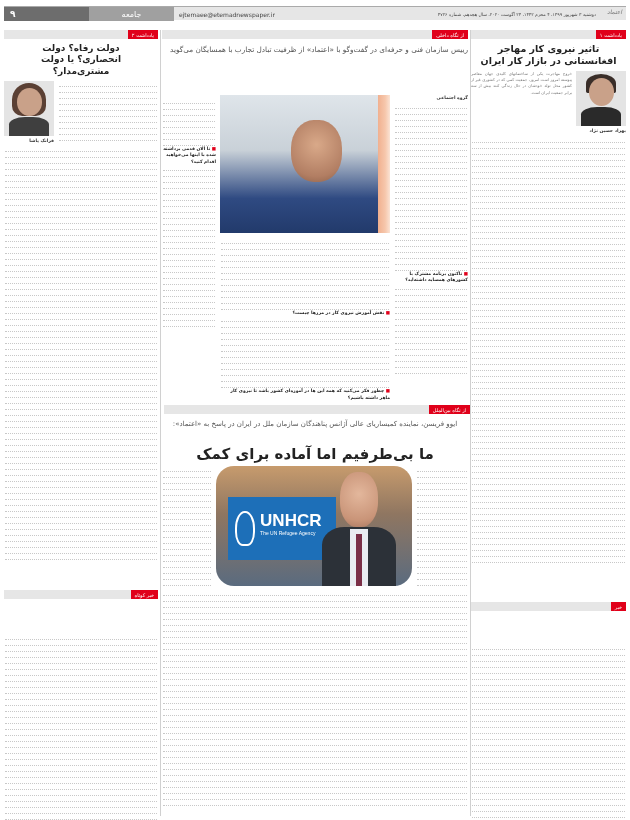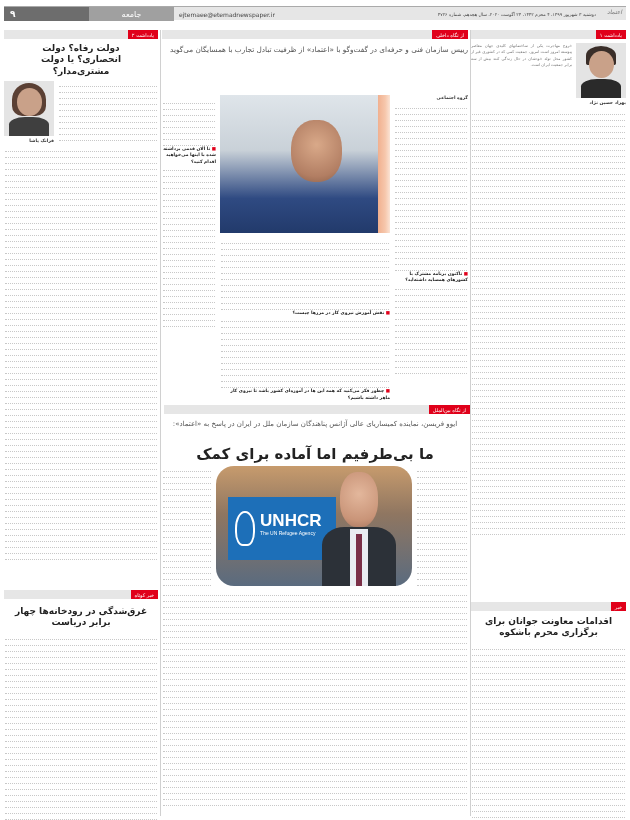--- a/index.html
+++ b/index.html
@@ -52,20 +52,21 @@
   <div class="mh-section">جامعه</div>
   <div class="mh-email">ejtemaee@etemadnewspaper.ir</div>
   <div class="mh-date">دوشنبه ۳ شهریور ۱۳۹۹، ۴ محرم ۱۴۴۲، ۲۴ آگوست ۲۰۲۰، سال هجدهم، شماره ۴۷۲۶</div>
   <div class="mh-logo">اعتماد</div>
 </div>
 
 <div class="col" style="right:4px; top:30px; width:155px; height:790px;">
   <div class="label-bar">
     <div class="label-red">یادداشت ۱</div>
   </div>
+  <div class="headline" style="font-size:9.5px; margin:2px 4px 4px;">تاثیر نیروی کار مهاجر افغانستانی در بازار کار ایران</div>
   <div style="display:flex; flex-direction:row; gap:4px;">
     <div style="width:50px; flex:none;">
       <div class="portrait" style="width:50px; height:55px;">
         <div class="p-hair"></div>
           <div class="p-head"></div>
           <div class="p-body"></div>
       </div>
       <div class="byline" style="margin-top:2px;">بهزاد حسین نژاد</div>
     </div>
     <div class="body-text" style="flex:1;">خروج مهاجرت یکی از ساختمانهای کلیدی جهان معاصر پیوسته امروز است امروز، جمعیت کمی که در کشوری غیر از کشور محل تولد خودشان در حال زندگی کنند بیش از سه برابر جمعیت ایران است.</div>
@@ -139,21 +140,20 @@
       <div class="filler-line"></div>
       <div class="filler-line"></div>
       <div class="filler-line"></div>
     <div class="filler-line"></div>
       <div class="filler-line"></div>
       <div class="filler-line"></div>
   </div>
   <div class="label-bar" style="position:absolute; top:572px; left:0; right:0;">
     <div class="label-red">خبر</div>
   </div>
-  <div class="headline" style="position:absolute; top:586px; left:4px; right:4px; font-size:9px;">اقدامات معاونت جوانان برای برگزاری محرم باشکوه</div>
   <div style="position:absolute; top:614px; left:0; right:0;">
     <div class="filler-line"></div>
       <div class="filler-line"></div>
       <div class="filler-line"></div>
       <div class="filler-line"></div>
     <div class="filler-line"></div>
       <div class="filler-line"></div>
       <div class="filler-line"></div>
       <div class="filler-line"></div>
     <div class="filler-line"></div>
@@ -508,21 +508,20 @@
       <div class="filler-line"></div>
     <div class="filler-line"></div>
       <div class="filler-line"></div>
       <div class="filler-line"></div>
       <div class="filler-line"></div>
     <div class="filler-line"></div>
   </div>
   <div class="label-bar" style="position:absolute; top:560px; left:0; right:0;">
     <div class="label-red">خبر کوتاه</div>
   </div>
-  <div class="headline" style="position:absolute; top:576px; left:4px; right:4px; font-size:9px;">غرق‌شدگی در رودخانه‌ها چهار برابر دریاست</div>
   <div style="position:absolute; top:604px; left:0; right:0;">
     <div class="filler-line"></div>
       <div class="filler-line"></div>
       <div class="filler-line"></div>
       <div class="filler-line"></div>
     <div class="filler-line"></div>
       <div class="filler-line"></div>
       <div class="filler-line"></div>
       <div class="filler-line"></div>
     <div class="filler-line"></div>

